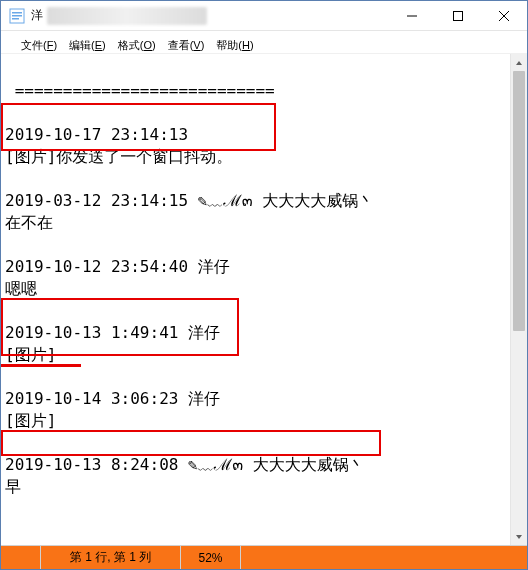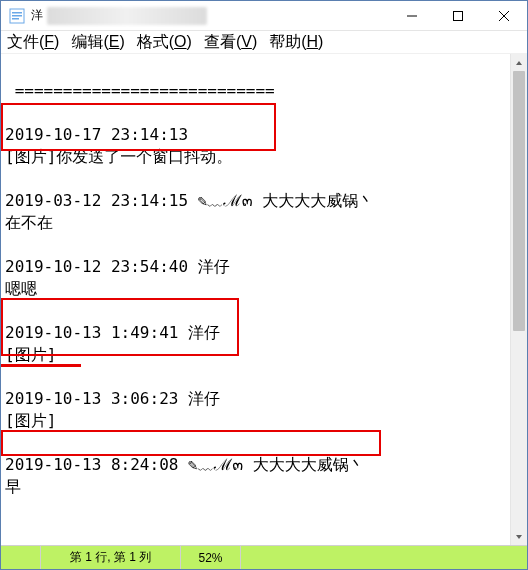--- a/index.html
+++ b/index.html
@@ -37,23 +37,23 @@
   .winbtn {
     width: 46px; height: 30px;
     display: flex; align-items: center; justify-content: center;
     color: #000;
   }
   .winbtn svg { width: 10px; height: 10px; }
   
   .menubar {
     height: 22px;
     display: flex; align-items: flex-end;
-    padding: 0 6px;
+    padding: 0 20px;
     gap: 12px;
-    font-size: 16px;
+    font-size: 11px;
     background: #fff;
   }
   .menuitem { color: #000; }
   .menuitem u { text-decoration: underline; }
   
   .content-wrap {
     flex: 1;
     display: flex;
     position: relative;
     overflow: hidden;
@@ -94,21 +94,21 @@
     pointer-events: none;
   }
   .redline {
     position: absolute;
     background: #e60000;
     pointer-events: none;
   }
   
   .statusbar {
     height: 24px;
-    background: #bef264;
+    background: #f97316;
     border-top: 1px solid #d0d0d0;
     display: flex;
     align-items: stretch;
     font-size: 12px;
   }
   .status-cell {
     display: flex; align-items: center; justify-content: center;
     border-right: 1px solid #d0d0d0;
     padding: 0 8px;
     white-space: nowrap;
@@ -161,21 +161,21 @@
 <span> </span>
 <span>2019-03-12 23:14:15 ✎﹏ℳ๓ 大大大大威锅丶</span>
 <span>在不在</span>
 <span> </span>
 <span>2019-10-12 23:54:40 洋仔</span>
 <span>嗯嗯</span>
 <span> </span>
 <span>2019-10-13 1:49:41 洋仔</span>
 <span>[图片]</span>
 <span> </span>
-<span>2019-10-13 3:06:23 洋仔</span>
+<span>2019-10-14 3:06:23 洋仔</span>
 <span>[图片]</span>
 <span> </span>
 <span>2019-10-13 8:24:08 ✎﹏ℳ๓ 大大大大威锅丶</span>
 <span>早</span>
     
     <div class="redbox" style="left:0px; top:49px; width:275px; height:48px;"></div>
     <div class="redbox" style="left:0px; top:244px; width:238px; height:58px;"></div>
     <div class="redline" style="left:0px; top:310px; width:80px; height:3px;"></div>
     <div class="redbox" style="left:0px; top:376px; width:380px; height:26px;"></div>
   </div>

